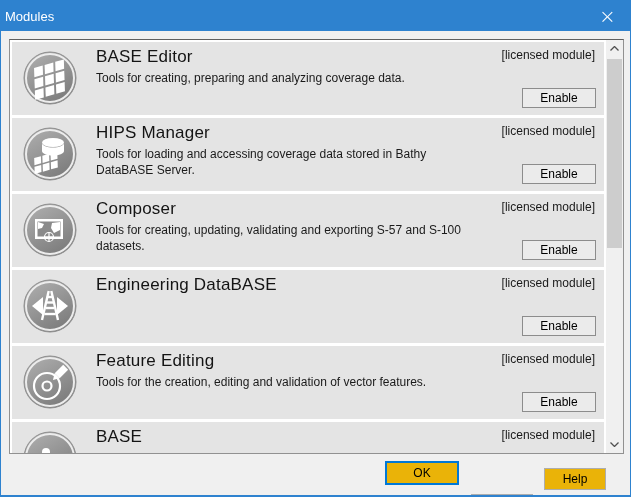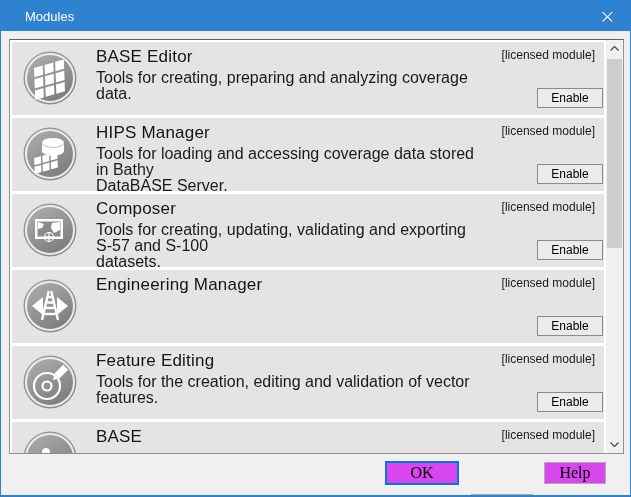--- a/index.html
+++ b/index.html
@@ -8,21 +8,21 @@
     position:relative; width:631px; height:497px;
     background:#f0f0f0;
     border:1px solid #2e82cf; border-bottom-width:2px;
     font-family:"Liberation Sans","DejaVu Sans",sans-serif;
     overflow:hidden;
   }
   .titlebar {
     position:absolute; left:0; top:0; right:0; height:30px;
     background:#2e82cf; display:flex; align-items:center;
   }
-  .titlebar-text { color:#ffffff; font-size:13px; padding-left:24px; }
+  .titlebar-text { color:#ffffff; font-size:13px; padding-left:4px; }
   .close-btn {
     position:absolute; right:0; top:0; width:45px; height:30px;
     display:flex; align-items:center; justify-content:center;
     color:#ffffff; font-size:20px; font-weight:300; cursor:default;
     font-family:"DejaVu Sans",sans-serif; line-height:1;
   }
   .module-list {
     position:absolute; left:8px; top:38px; width:615px; height:415px;
     background:#ffffff;
     border:1px solid #919191; border-top-color:#5f5f5f;
@@ -33,48 +33,48 @@
     position:absolute; left:0; top:0; width:596px; height:413px;
     padding:2px; overflow:hidden;
   }
   .module-row {
     position:relative; width:592px; height:73px; margin-bottom:3px;
     background:#e4e4e4;
   }
   .module-icon { position:absolute; left:10px; top:8px; width:56px; height:56px; }
   .module-text { position:absolute; left:84px; top:3px; right:118px; }
   .module-title { font-size:17px; color:#141414; line-height:24px; font-weight:400; letter-spacing:0.2px; }
-  .module-desc { font-size:16px; color:#1a1a1a; line-height:16px; margin-top:1px; white-space:pre-line; }
+  .module-desc { font-size:12px; color:#1a1a1a; line-height:16px; margin-top:1px; white-space:pre-line; }
   .module-license { position:absolute; top:6px; right:9px; font-size:12px; color:#1a1a1a; }
   .enable-btn {
-    position:absolute; right:1px; bottom:7px; width:66px; height:20px;
+    position:absolute; right:8px; bottom:7px; width:74px; height:20px;
     background:#ebebeb; border:1px solid #8c8c8c;
     font-size:12px; color:#000; font-family:inherit;
     display:flex; align-items:center; justify-content:center; cursor:default;
   }
   .scrollbar {
     position:absolute; right:0; top:0; width:17px; height:413px;
     background:#f0f0f0;
   }
   .scroll-arrow {
     position:absolute; left:0; width:17px; height:17px;
     display:flex; align-items:center; justify-content:center;
   }
   .scroll-arrow.up { top:0; }
   .scroll-arrow.down { bottom:0; }
   .scroll-thumb { position:absolute; left:1px; top:19px; width:15px; height:189px; background:#cdcdcd; }
   .footer-btn {
     position:absolute; top:461px; height:22px; width:62px;
-    background:#d946ef; border:1px solid #adadad;
-    font-size:16px; color:#000; font-family:Liberation Serif, serif;
+    background:#eab308; border:1px solid #adadad;
+    font-size:12px; color:#000; font-family:Liberation Sans, sans-serif;
     display:flex; align-items:center; justify-content:center; cursor:default;
   }
   .footer-btn.ok { left:384px; top:460px; height:24px; width:74px; border:2px solid #0078d7; }
   .footer-btn.cancel { left:470px;margin-top:32px; }
-  .footer-btn.help { left:543px; }
+  .footer-btn.help { left:543px;margin-top:6px; }
 </style>
 </head>
 <body>
 
 <svg width="0" height="0" style="position:absolute">
   <defs>
     <linearGradient id="iconGrad" x1="0" y1="0" x2="0.6" y2="1">
       <stop offset="0" stop-color="#b2b2b2"></stop>
       <stop offset="1" stop-color="#7d7d7d"></stop>
     </linearGradient>
@@ -172,21 +172,21 @@
               <g stroke="#fff" stroke-width="2.4" fill="none">
                 <path d="M20 42 L26.7 13"></path>
                 <path d="M36 42 L29.3 13"></path>
                 <path d="M22.3 36 h11.4"></path>
                 <path d="M23.7 30 h8.6"></path>
                 <path d="M25 24.5 h6"></path>
                 <path d="M26 19 h4"></path>
               </g>
             </svg></span>
     <div class="module-text">
-      <div class="module-title">Engineering Manager</div>
+      <div class="module-title">Engineering DataBASE</div>
     </div>
     <span class="module-license">[licensed module]</span>
     <div class="enable-btn">Enable</div>
   </div>
 
   <div class="module-row">
     <span class="module-icon"><svg width="56" height="56" viewBox="0 0 56 56">
               <circle cx="28" cy="28" r="26" fill="url(#iconGrad)" stroke="#8f8f8f" stroke-width="1"></circle>
               <circle cx="28" cy="28" r="24" fill="none" stroke="#ececec" stroke-width="2"></circle>
               <g stroke="#fff" stroke-width="2.2" fill="none">

